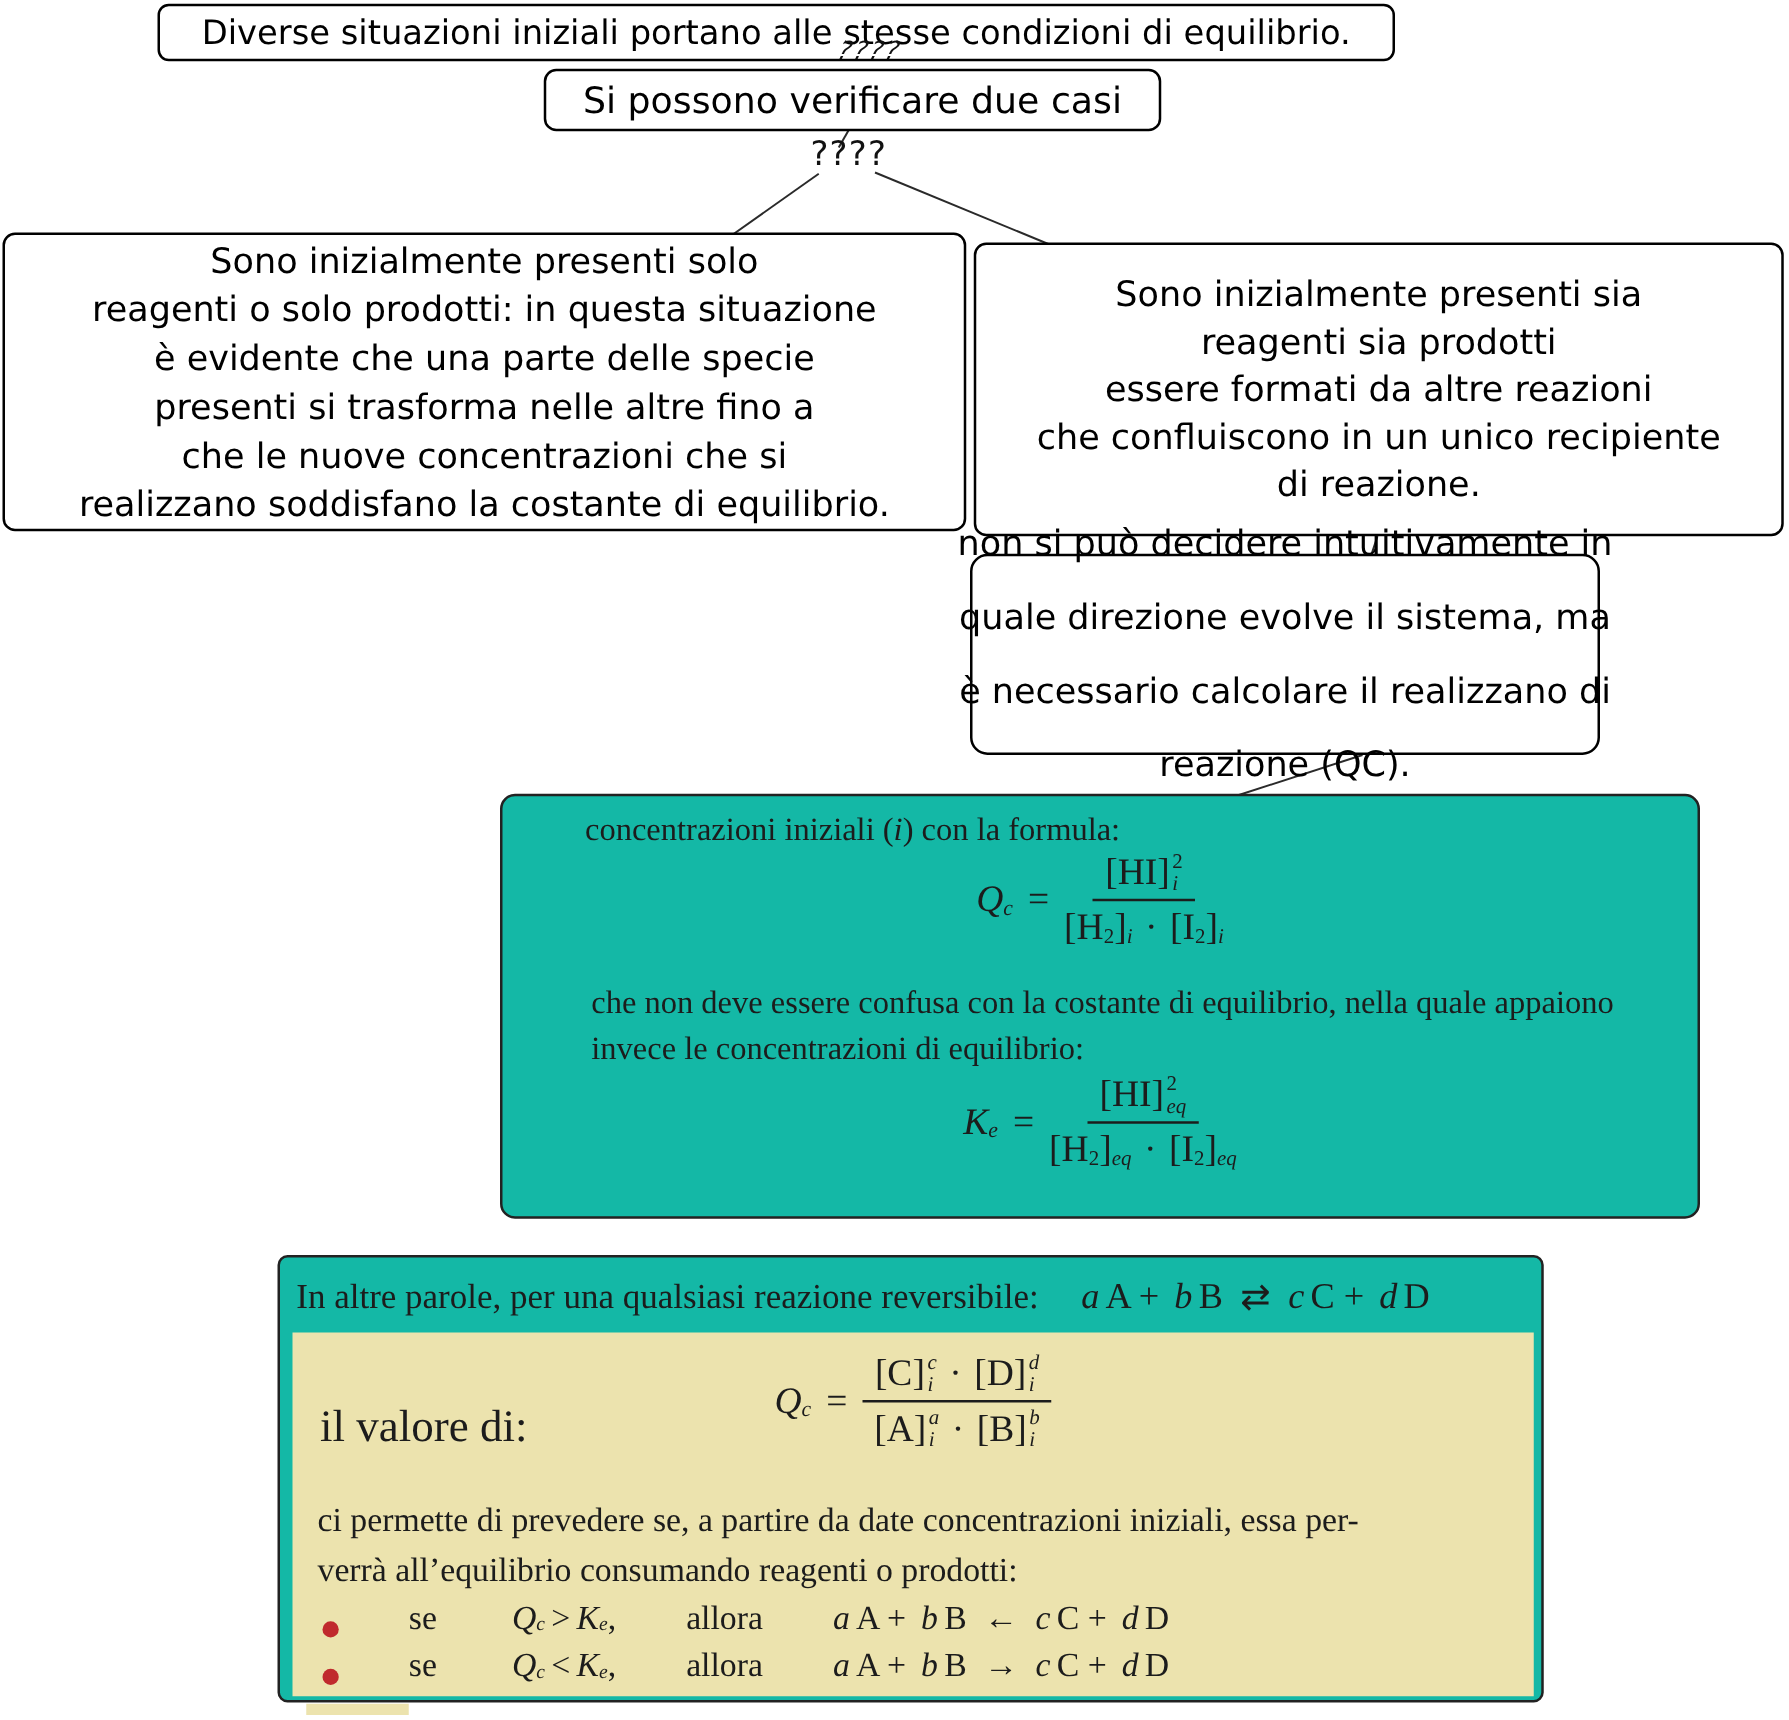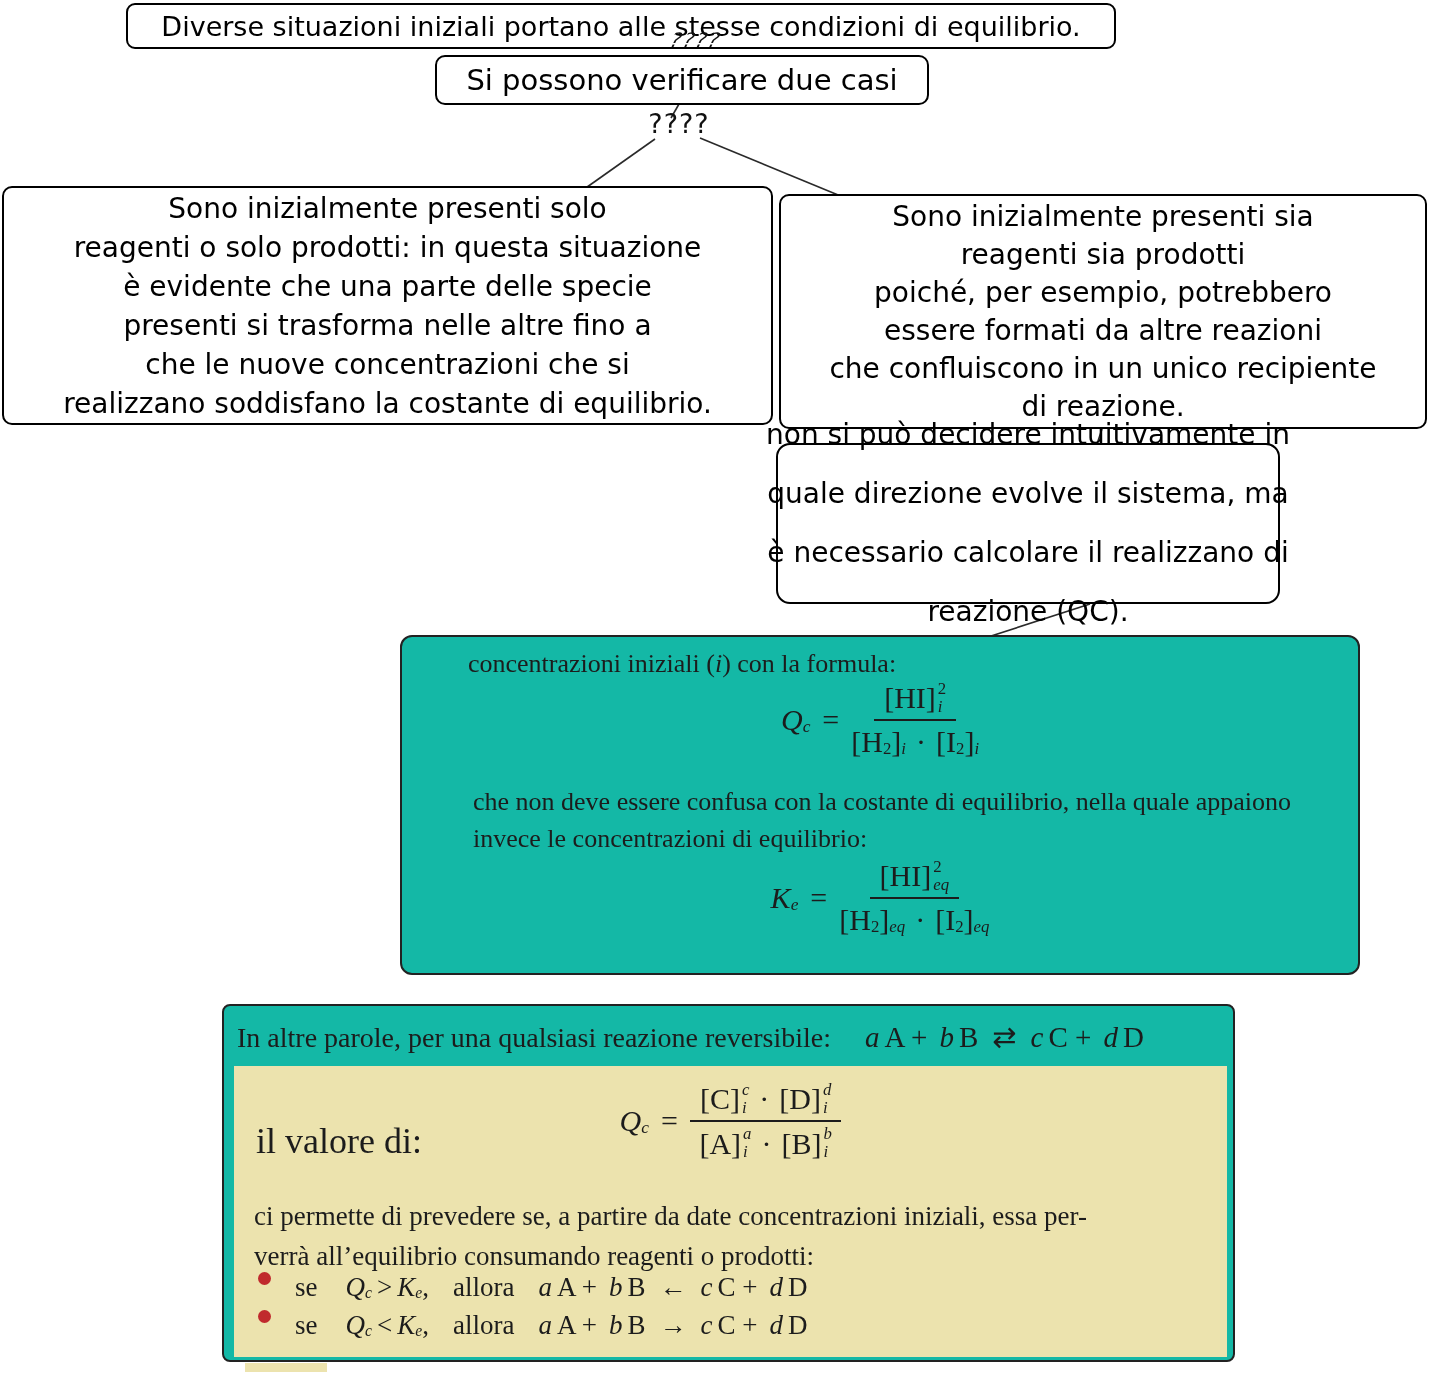--- a/index.html
+++ b/index.html
@@ -37,21 +37,21 @@
   .s1-qc{position:absolute;left:0;right:0;top:44px;display:flex;justify-content:center;}
   .s1-mid{position:absolute;left:46px;top:146px;font-size:26px;line-height:37px;margin-left:25px;}
   .s1-ke{position:absolute;left:0;right:0;top:222px;display:flex;justify-content:center;}
   .s2-header{position:absolute;left:13px;top:14px;font-size:28px;display:flex;align-items:baseline;white-space:nowrap;}
   .s2-header .rx{margin-left:34px;font-size:29px;}
   .hl-panel{position:absolute;left:10px;top:60px;width:993px;height:291px;background:#ece3ae;}
   .s2-qcgen{position:absolute;left:0;right:0;top:16px;display:flex;justify-content:center;}
   .s2-valore{position:absolute;left:22px;top:54px;font-size:36px;}
   .s2-para{position:absolute;left:20px;top:130px;font-size:27px;line-height:40px;}
   .s2-bullets{position:absolute;left:24px;top:206px;font-size:27px;}
-  .bullet-row{display:flex;align-items:flex-start;height:38px;white-space:nowrap;}
+  .bullet-row{display:flex;align-items:flex-end;height:38px;white-space:nowrap;gap:32px;}
   .dot-b{width:13px;height:13px;border-radius:50%;background:#c02a2d;margin-right:24px;flex:0 0 auto;}
   #hl-strip{position:absolute;left:245px;top:1363px;width:82px;height:9px;background:#ece3ae;z-index:1;}
   
   .math{display:inline-flex;align-items:center;font-family:"Liberation Serif",serif;color:#1c1c1c;}
   .m30{font-size:30px;}
   .it{font-style:italic;}
   .lhs{font-style:italic;}
   .lsub{font-size:0.58em;font-style:italic;transform:translateY(0.34em);display:inline-block;}
   .eq{margin:0 12px;}
   .frac{display:inline-flex;flex-direction:column;align-items:center;}
@@ -96,21 +96,20 @@
   <div class="ln">reagenti o solo prodotti: in questa situazione</div>
   <div class="ln">è evidente che una parte delle specie</div>
   <div class="ln">presenti si trasforma nelle altre fino a</div>
   <div class="ln">che le nuove concentrazioni che si</div>
   <div class="ln">realizzano soddisfano la costante di equilibrio.</div>
 </div>
 
 <div class="node" id="node-right">
   <div class="ln">Sono inizialmente presenti sia</div>
   <div class="ln">reagenti sia prodotti</div>
-  <div class="ln">poiché, per esempio, potrebbero</div>
   <div class="ln">essere formati da altre reazioni</div>
   <div class="ln">che confluiscono in un unico recipiente</div>
   <div class="ln">di reazione.</div>
 </div>
 
 <div class="node" id="node-decide">
   <div class="ln">non si può decidere intuitivamente in</div>
   <div class="ln">quale direzione evolve il sistema, ma</div>
   <div class="ln">è necessario calcolare il realizzano di</div>
   <div class="ln">reazione (QC).</div>

